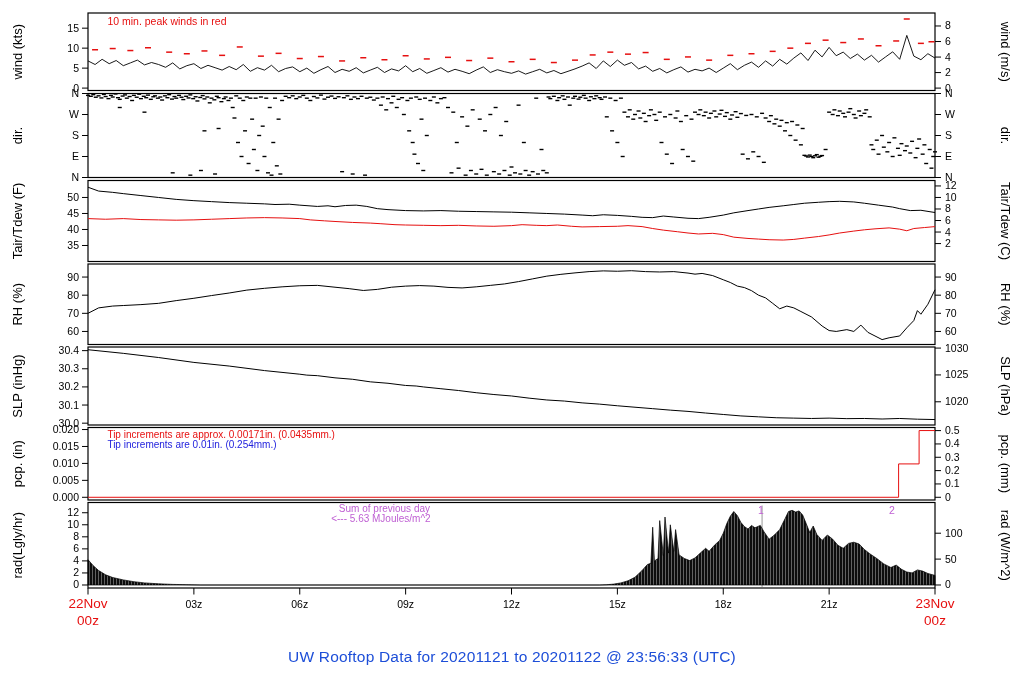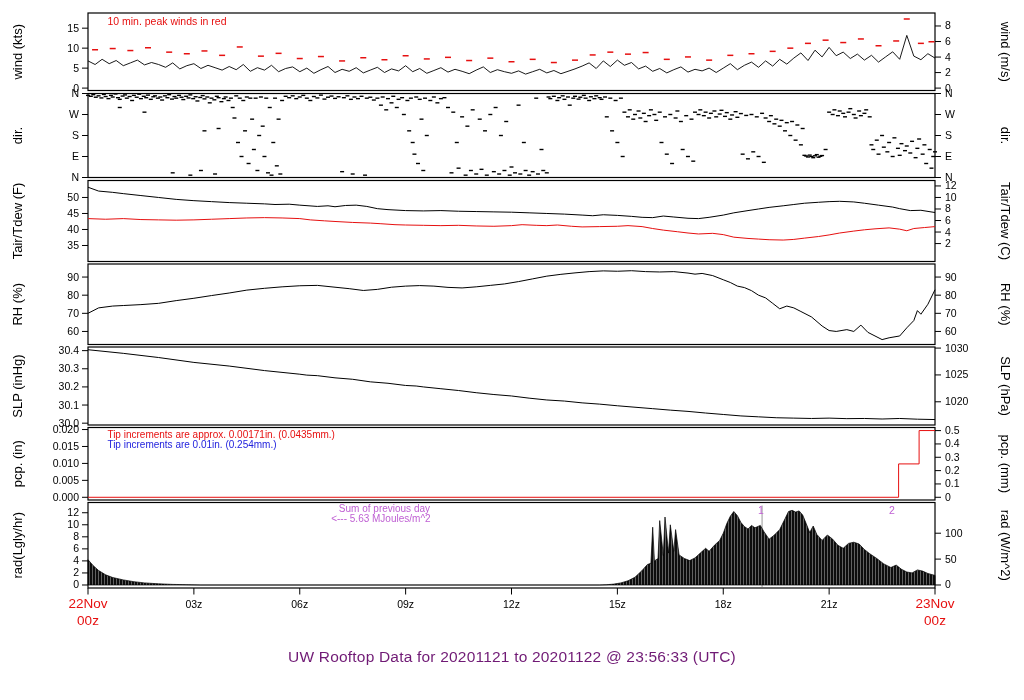--- a/index.html
+++ b/index.html
@@ -2,21 +2,21 @@
 <html><head>
 <meta charset="utf-8">
 <style>
   html,body{margin:0;padding:0;background:#fff;}
   .figure{
     position:relative;width:1024px;height:700px;background:#ffffff;
     font-family:"Liberation Sans", sans-serif;overflow:hidden;
   }
   .caption{
     position:absolute;left:0;top:648px;width:1024px;text-align:center;
-    font-size:15.5px;color:#701a75;letter-spacing:0.2px;
+    font-size:15.5px;color:#1d4ed8;letter-spacing:0.2px;
   }
   svg text{font-family:"Liberation Sans", sans-serif;}
 </style>
 </head>
 <body>
 
 <div class="figure">
   <svg id="plot" width="1024" height="700" viewBox="0 0 1024 700">
     <defs>
       <pattern id="radstripes" patternUnits="userSpaceOnUse" width="3" height="90">

